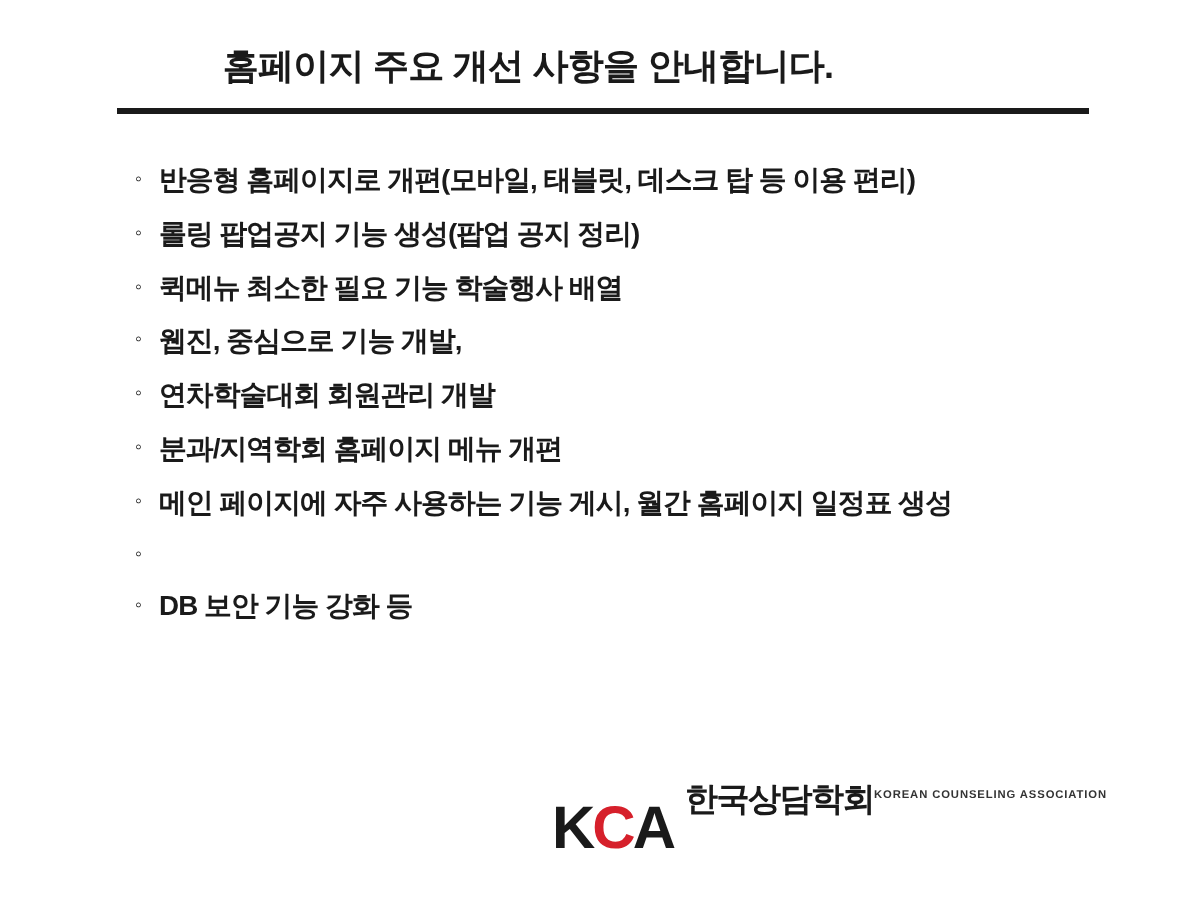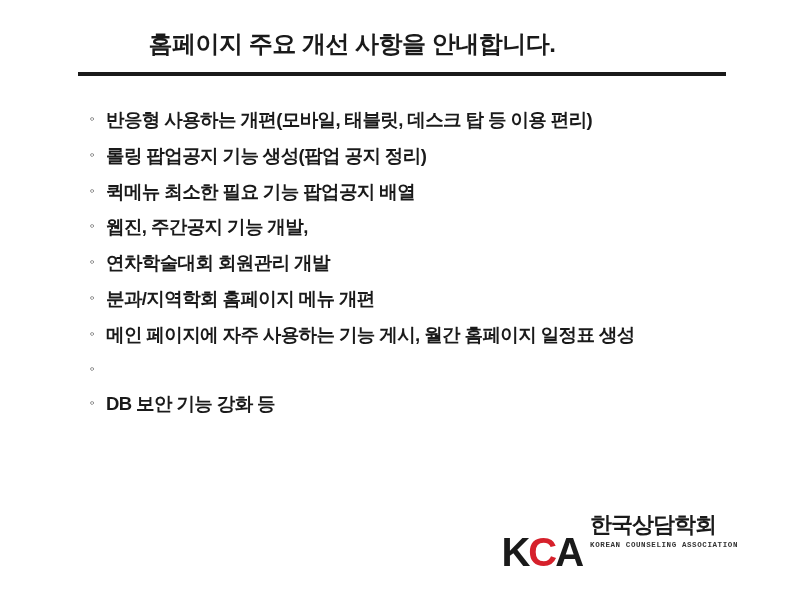--- a/index.html
+++ b/index.html
@@ -88,24 +88,23 @@
     color: #1a1a1a;
     line-height: 1;
     position: relative;
     margin-top: 39px;
   }
   .logo-mark .c-red {
     color: #d6202b;
   }
   .logo-right {
     display: flex;
-    flex-direction: column;
+    flex-direction: row;
     justify-content: center;
     line-height: 1;
-    font-family: Liberation Mono, monospace;
   }
   .logo-ko {
     font-size: 22px;
     font-weight: bold;
     color: #1a1a1a;
     letter-spacing: -1px;
   }
   .logo-en {
     margin-top: 4px;
     font-size: 7.5px;
@@ -119,33 +118,33 @@
 <body>
 
 <div class="slide">
 
   <div class="title">홈페이지 주요 개선 사항을 안내합니다.</div>
   <div class="title-rule"></div>
 
   <ul class="bullet-list">
     <li class="bullet-item">
       <span class="bullet-marker">◦</span>
-      <span class="bullet-text">반응형 사용하는 개편(모바일, 태블릿, 데스크 탑 등 이용 편리)</span>
+      <span class="bullet-text">반응형 홈페이지로 개편(모바일, 태블릿, 데스크 탑 등 이용 편리)</span>
     </li>
     <li class="bullet-item">
       <span class="bullet-marker">◦</span>
       <span class="bullet-text">롤링 팝업공지 기능 생성(팝업 공지 정리)</span>
     </li>
     <li class="bullet-item">
       <span class="bullet-marker">◦</span>
-      <span class="bullet-text">퀵메뉴 최소한 필요 기능 팝업공지 배열</span>
+      <span class="bullet-text">퀵메뉴 최소한 필요 기능 학술행사 배열</span>
     </li>
     <li class="bullet-item">
       <span class="bullet-marker">◦</span>
-      <span class="bullet-text">웹진, 주간공지 기능 개발,</span>
+      <span class="bullet-text">웹진, 중심으로 기능 개발,</span>
     </li>
     <li class="bullet-item">
       <span class="bullet-marker">◦</span>
       <span class="bullet-text">연차학술대회 회원관리 개발</span>
     </li>
     <li class="bullet-item">
       <span class="bullet-marker">◦</span>
       <span class="bullet-text">분과/지역학회 홈페이지 메뉴 개편</span>
     </li>
     <li class="bullet-item">

